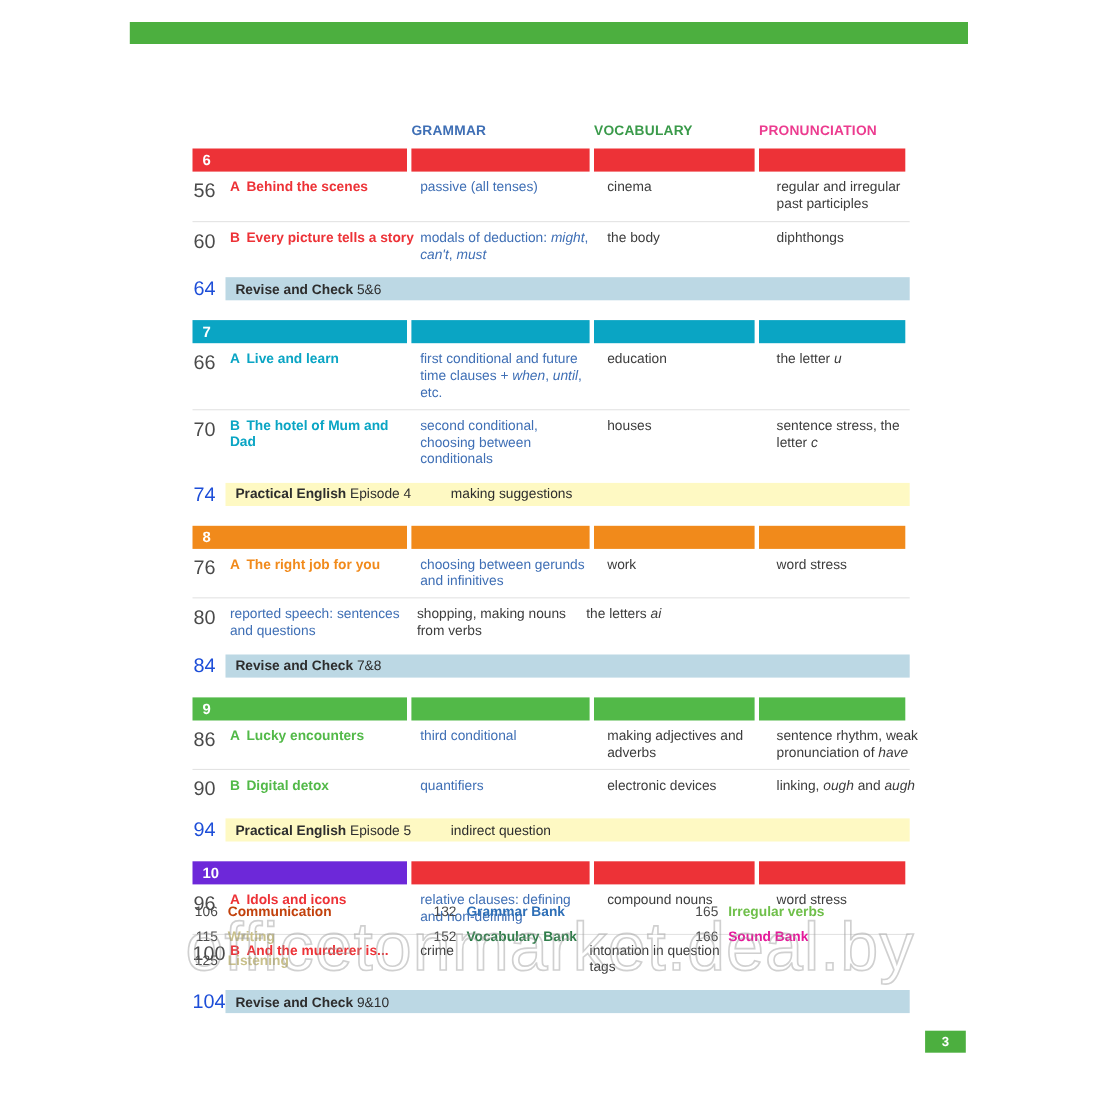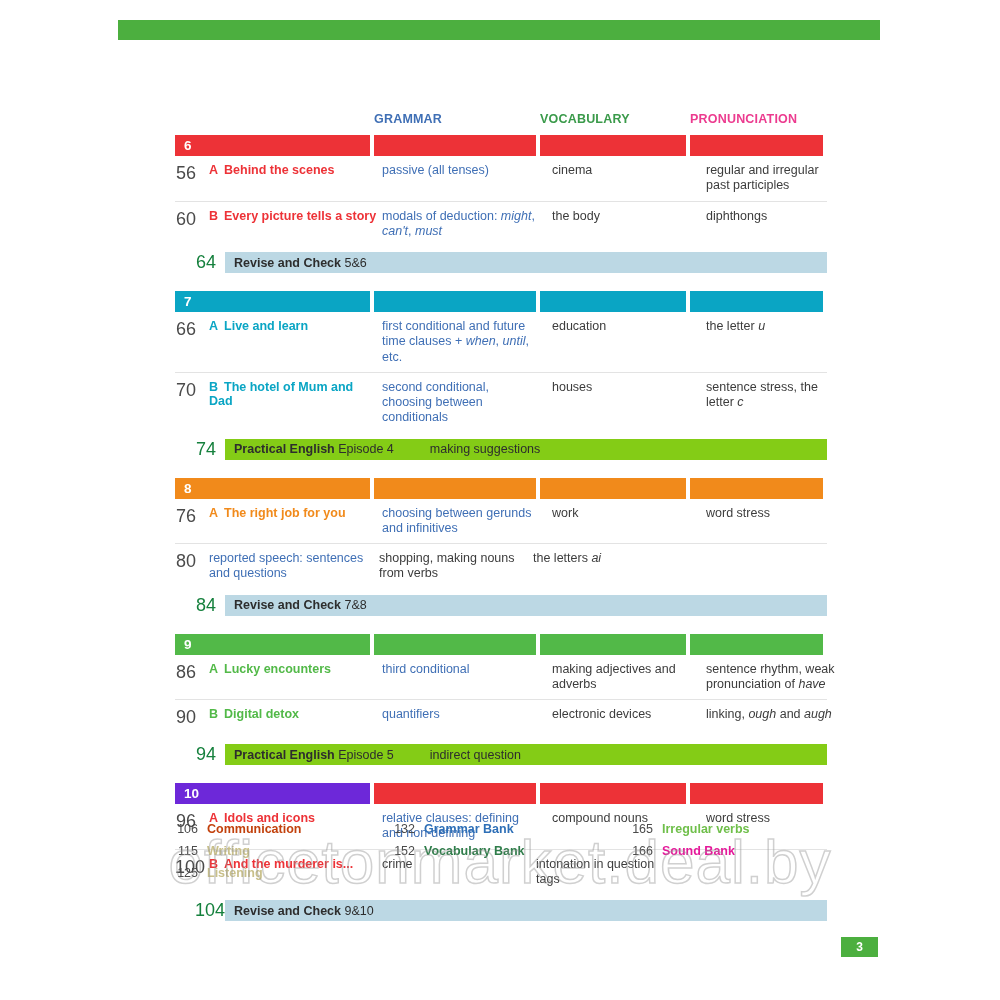--- a/index.html
+++ b/index.html
@@ -90,30 +90,30 @@
   .cell em { font-style: italic; }
 
   
   .band {
     display: flex;
     align-items: center;
     height: 21px;
     margin-top: 6px;
     font-size: 12.5px;
   }
-  .band .pageno { color: #15803d; margin-left: 20px; }
+  .band .pageno { color: #1d4ed8; }
   .band-fill {
     flex: 1 1 auto;
     height: 21px;
     display: flex;
     align-items: center;
     color: #2d2d2d;
   }
   .band-revise .band-fill { background: #bcd8e4; }
-  .band-prac   .band-fill { background: #84cc16; }
+  .band-prac   .band-fill { background: #fef9c3; }
   .band-label { padding-left: 9px; }
   .band-label b { font-weight: bold; }
   .band-extra { padding-left: 36px; }
 
   .unit-block { margin-bottom: 18px; }
 
   
   .footer {
     position: absolute;
     left: 175px; top: 822px;

